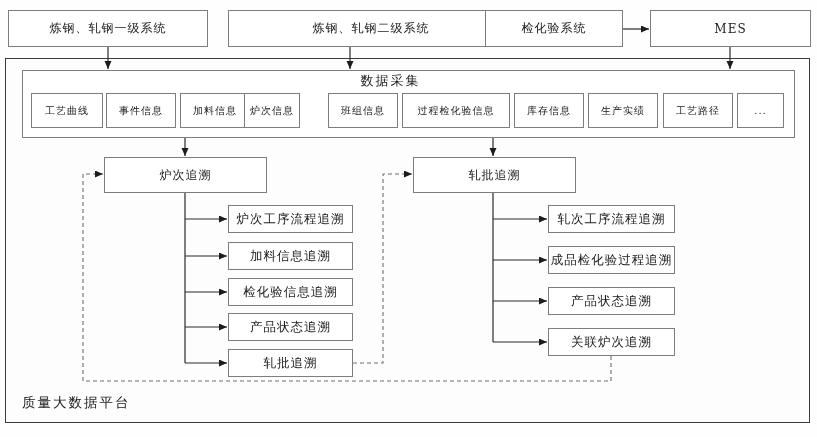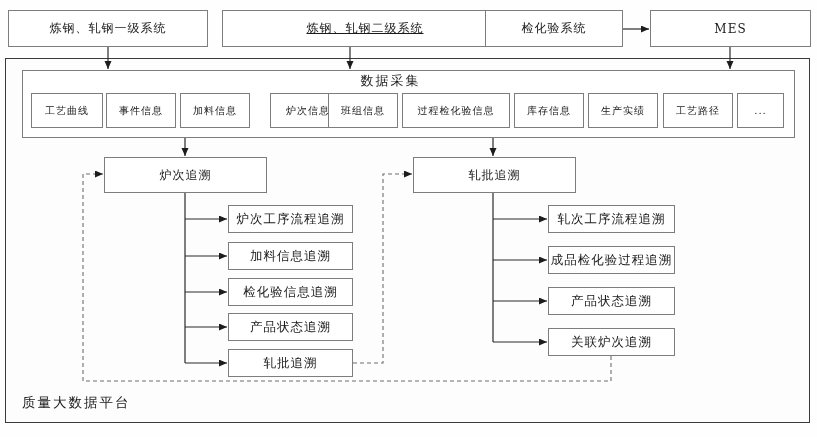--- a/index.html
+++ b/index.html
@@ -35,34 +35,34 @@
   .sub-l{left:228px;width:125px;}
   .sub-r{left:548px;width:127px;}
   svg.overlay{position:absolute;left:0;top:0;width:817px;height:437px;pointer-events:none;}
 </style>
 </head>
 <body>
 
 <div class="canvas">
 
   <div class="node top-node" style="left:8px;width:200px;">炼钢、轧钢一级系统</div>
-  <div class="node top-node" style="left:222px;width:286px;text-decoration:underline;">炼钢、轧钢二级系统</div>
+  <div class="node top-node" style="left:228px;width:286px;">炼钢、轧钢二级系统</div>
   <div class="node top-node" style="left:485px;width:138px;">检化验系统</div>
   <div class="node top-node" style="left:650px;width:161px;">MES</div>
 
   <div class="platform"></div>
   <div class="platform-label">质量大数据平台</div>
 
   <div class="dc"></div>
   <div class="dc-title">数据采集</div>
 
   <div class="node dc-item" style="left:31px;width:72px;">工艺曲线</div>
   <div class="node dc-item" style="left:106px;width:70px;">事件信息</div>
   <div class="node dc-item" style="left:180px;width:70px;">加料信息</div>
-  <div class="node dc-item" style="left:270px;width:76px;">炉次信息</div>
+  <div class="node dc-item" style="left:244px;width:56px;">炉次信息</div>
   <div class="node dc-item" style="left:328px;width:70px;">班组信息</div>
   <div class="node dc-item" style="left:402px;width:108px;">过程检化验信息</div>
   <div class="node dc-item" style="left:514px;width:70px;">库存信息</div>
   <div class="node dc-item" style="left:588px;width:70px;">生产实绩</div>
   <div class="node dc-item" style="left:663px;width:70px;">工艺路径</div>
   <div class="node dc-item" style="left:737px;width:47px;">...</div>
 
   <div class="node branch" style="left:104px;width:163px;">炉次追溯</div>
   <div class="node branch" style="left:413px;width:163px;">轧批追溯</div>
 

